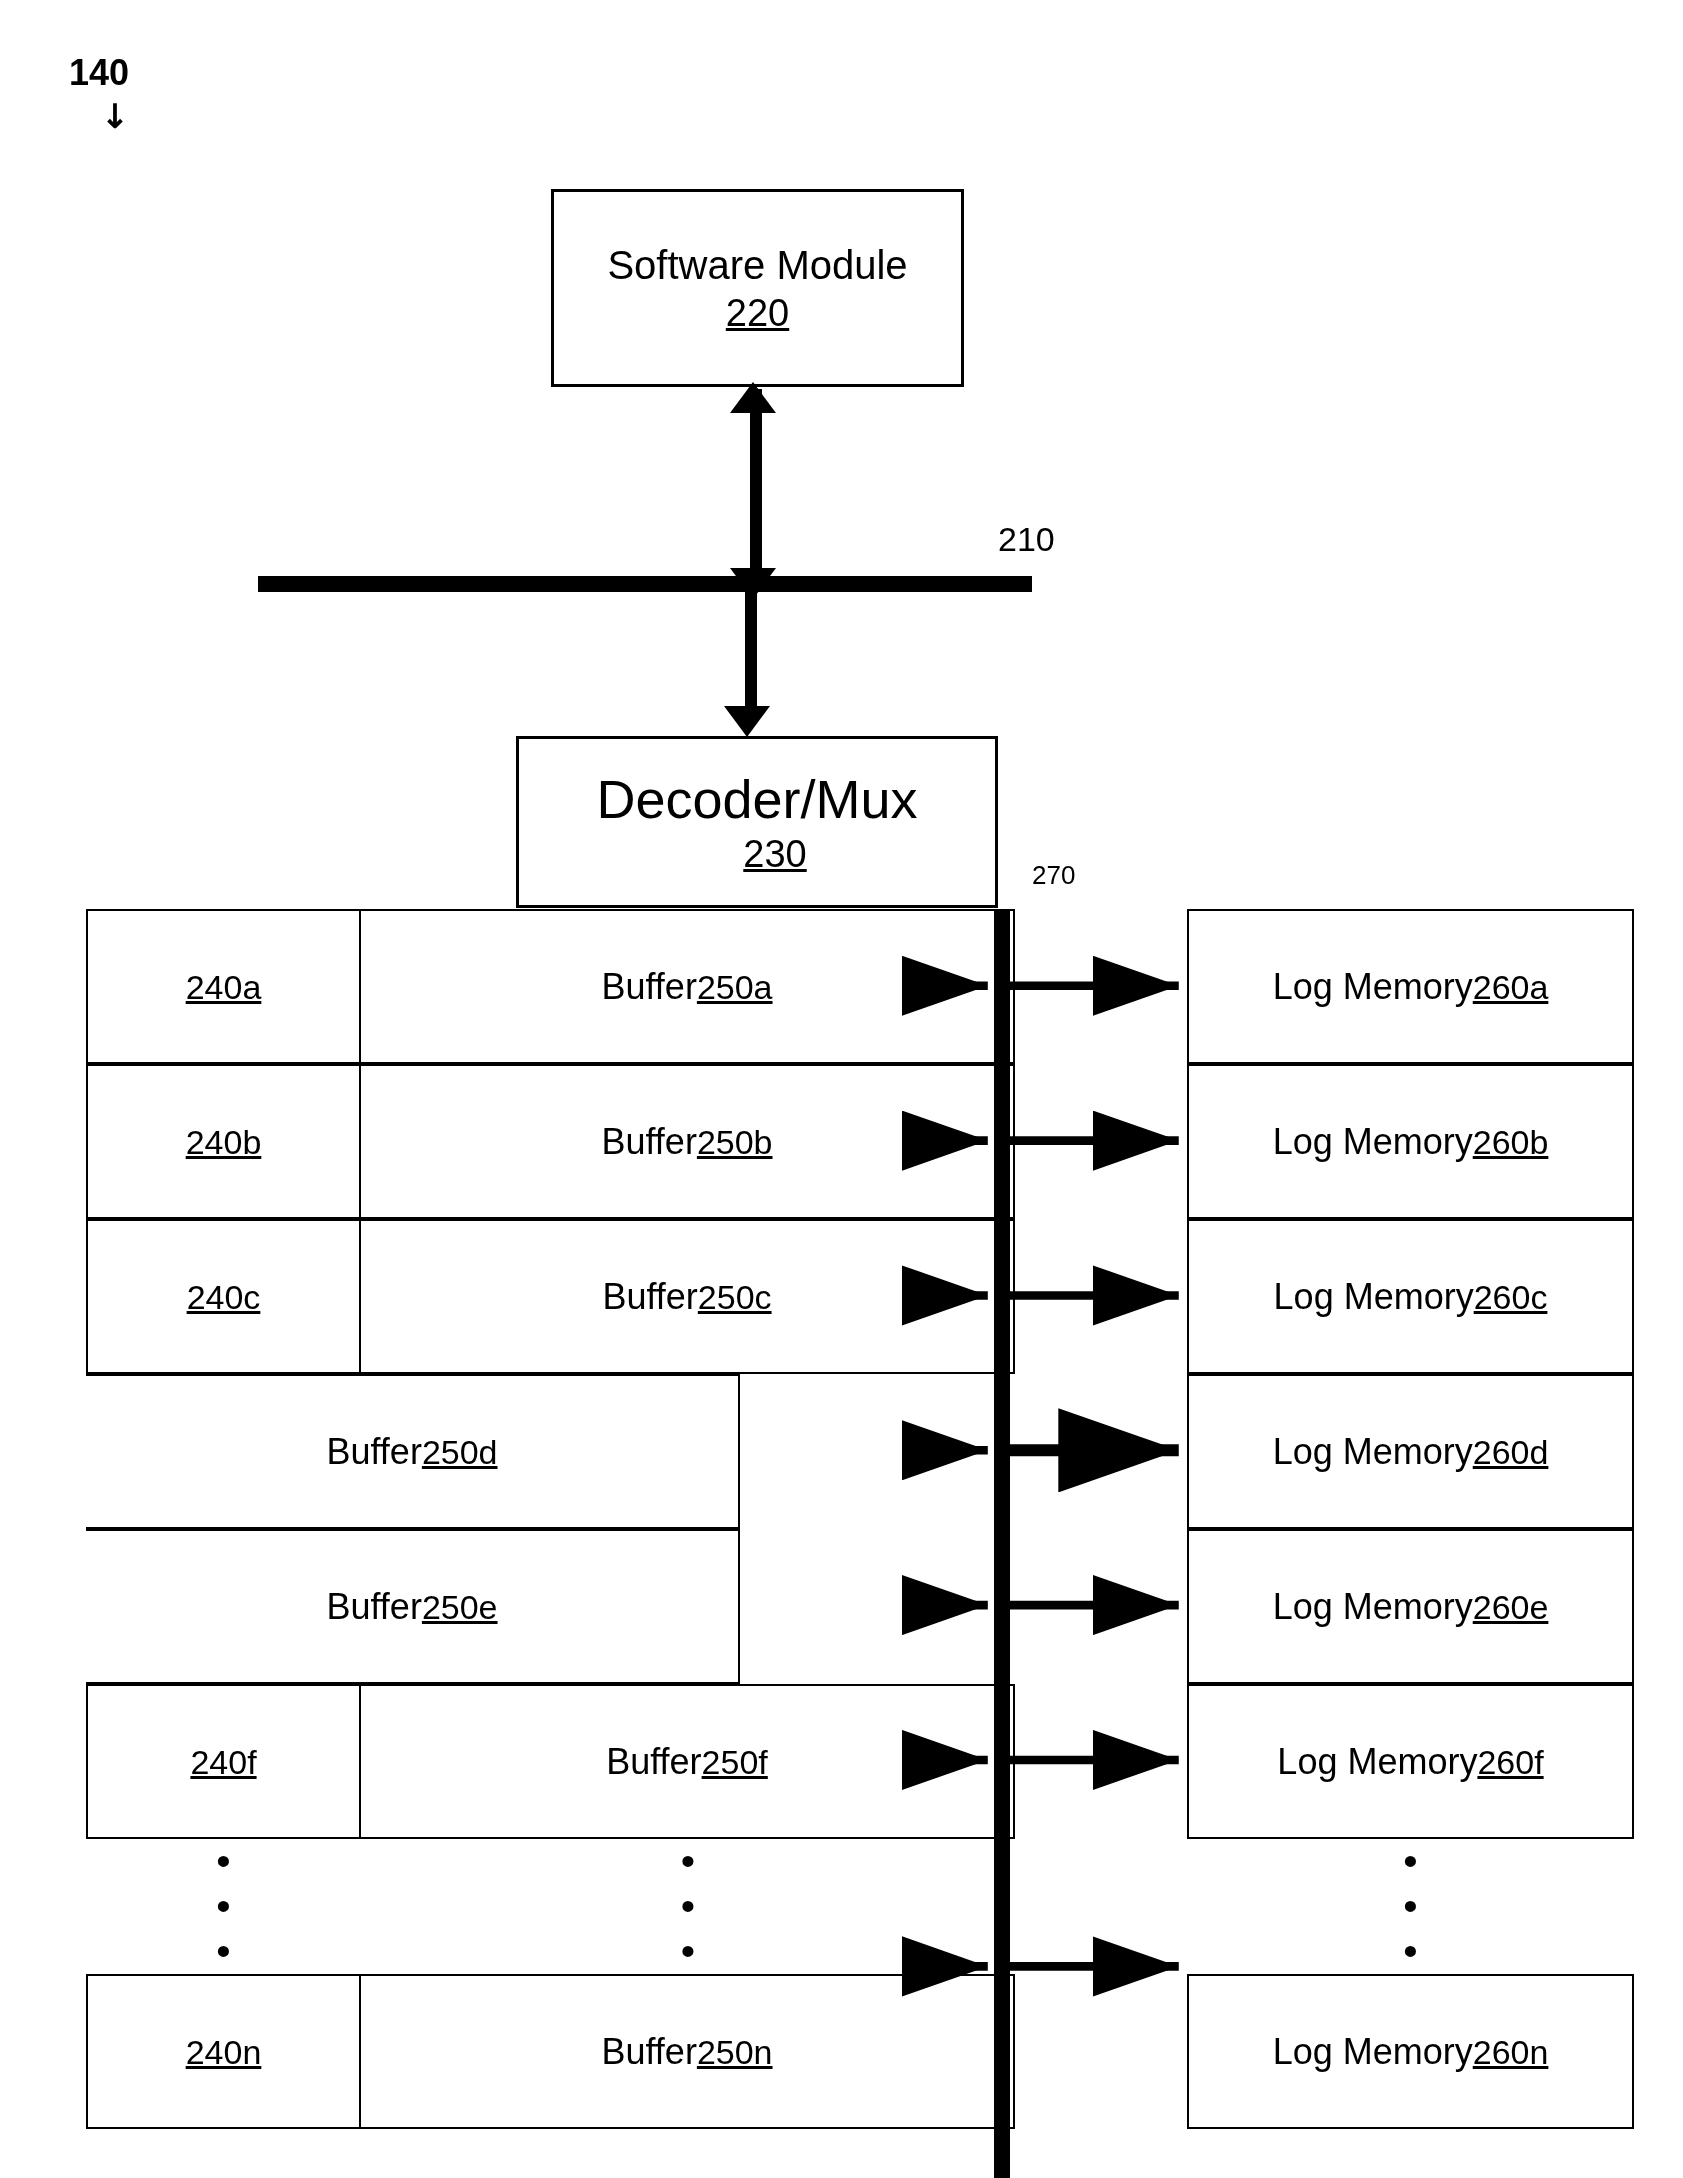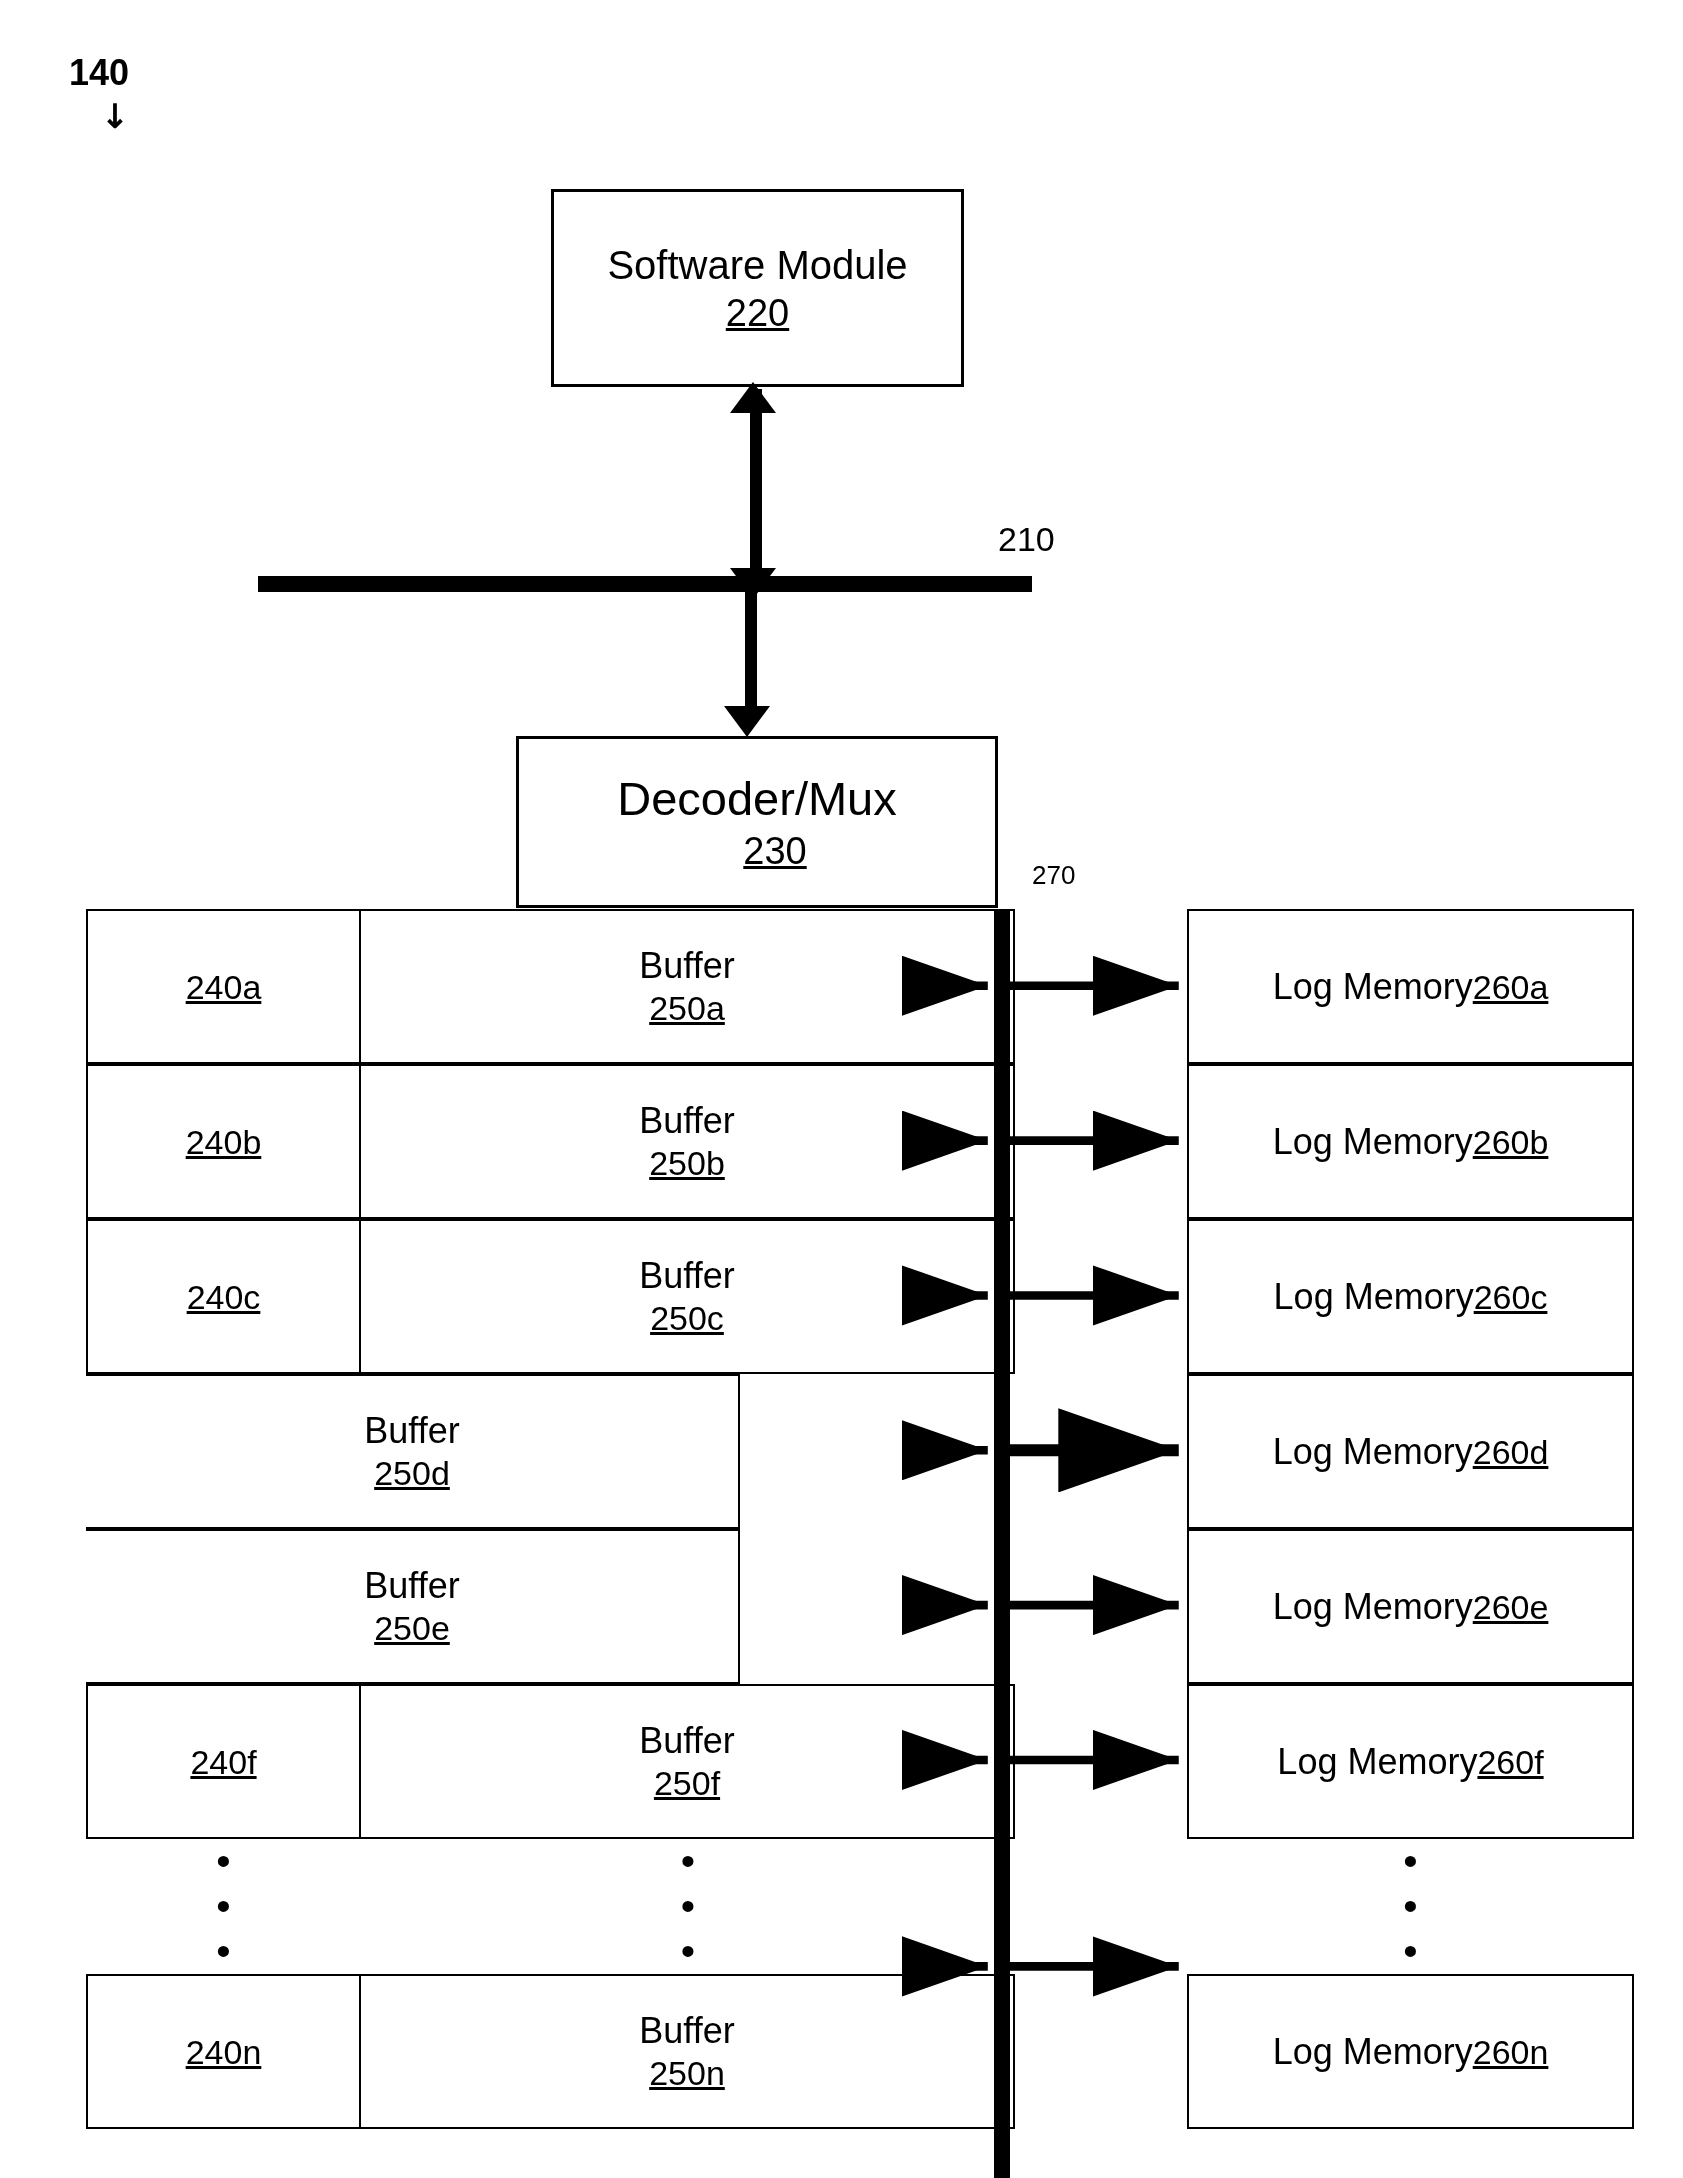--- a/index.html
+++ b/index.html
@@ -148,21 +148,21 @@
       width: 482px;
       height: 172px;
       border: 3.4px solid #000;
       display: flex;
       flex-direction: column;
       align-items: center;
       justify-content: center;
     }
 
     .decoder-box .box-title {
-      font-size: 47px;
+      font-size: 54px;
       text-align: center;
     }
 
     .decoder-box .box-ref {
       font-size: 38px;
       text-decoration: underline;
       margin-top: 3.4px;
       margin-left: 36px;
     }
 
@@ -206,21 +206,21 @@
       align-items: center;
       justify-content: center;
       min-height: 155px;
     }
 
     .cell-right {
       width: 654px;
       border: 2.6px solid #000;
       border-left: none;
       display: flex;
-      flex-direction: column;
+      flex-direction: row;
       align-items: center;
       justify-content: center;
       min-height: 155px;
     }
 
     .cell-text {
       font-size: 36px;
       text-align: center;
     }
 

